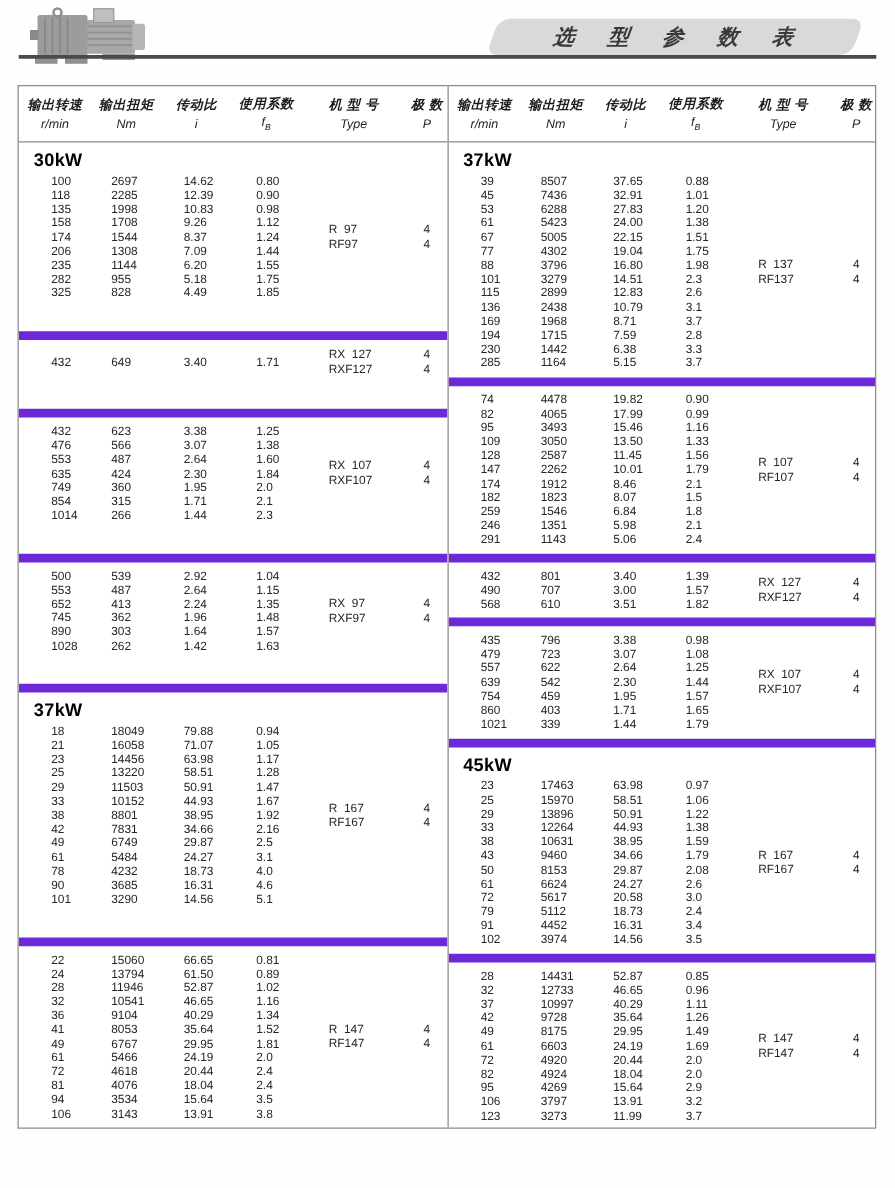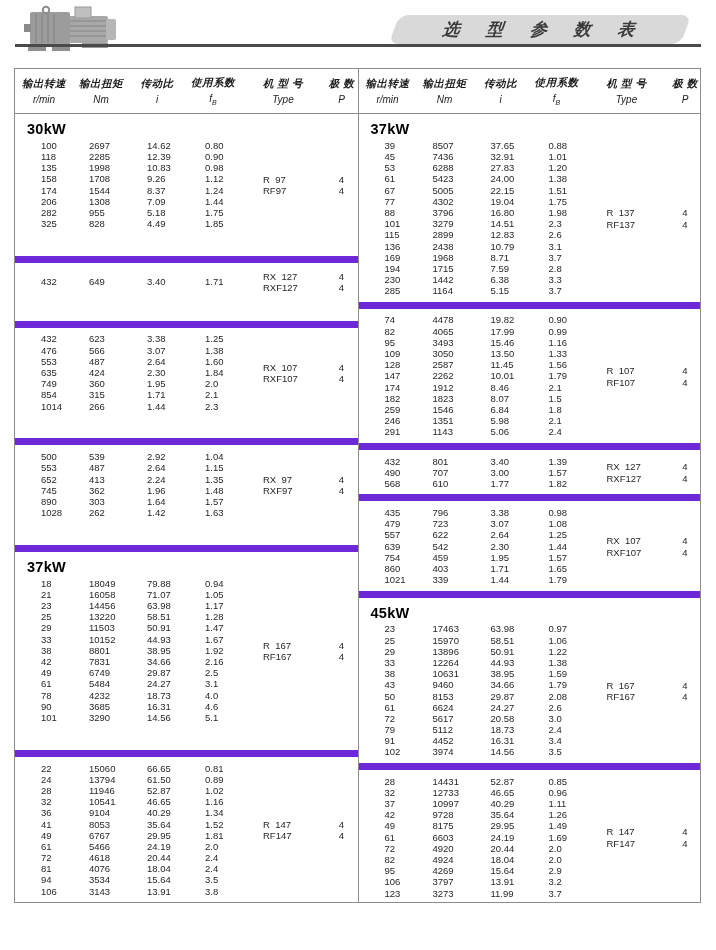--- a/index.html
+++ b/index.html
@@ -171,20 +171,28 @@
               </div>
               <div class="drow">
                 <span class="dcell c0">206</span>
                 <span class="dcell c1">1308</span>
                 <span class="dcell c2">7.09</span>
                 <span class="dcell c3">1.44</span>
                 <span class="dcell"></span>
                 <span class="dcell"></span>
               </div>
               <div class="drow">
+                <span class="dcell c0">235</span>
+                <span class="dcell c1">1144</span>
+                <span class="dcell c2">6.20</span>
+                <span class="dcell c3">1.55</span>
+                <span class="dcell"></span>
+                <span class="dcell"></span>
+              </div>
+              <div class="drow">
                 <span class="dcell c0">282</span>
                 <span class="dcell c1">955</span>
                 <span class="dcell c2">5.18</span>
                 <span class="dcell c3">1.75</span>
                 <span class="dcell"></span>
                 <span class="dcell"></span>
               </div>
               <div class="drow">
                 <span class="dcell c0">325</span>
                 <span class="dcell c1">828</span>
@@ -878,21 +886,21 @@
                 <span class="dcell c0">490</span>
                 <span class="dcell c1">707</span>
                 <span class="dcell c2">3.00</span>
                 <span class="dcell c3">1.57</span>
                 <span class="dcell"></span>
                 <span class="dcell"></span>
               </div>
               <div class="drow">
                 <span class="dcell c0">568</span>
                 <span class="dcell c1">610</span>
-                <span class="dcell c2">1.77</span>
+                <span class="dcell c2">3.51</span>
                 <span class="dcell c3">1.82</span>
                 <span class="dcell"></span>
                 <span class="dcell"></span>
               </div>
             </div>
             <div class="typebox">
               <div class="type-line">
                 <span class="tlabel">RX  127</span>
                 <span class="tp">4</span>
               </div>

